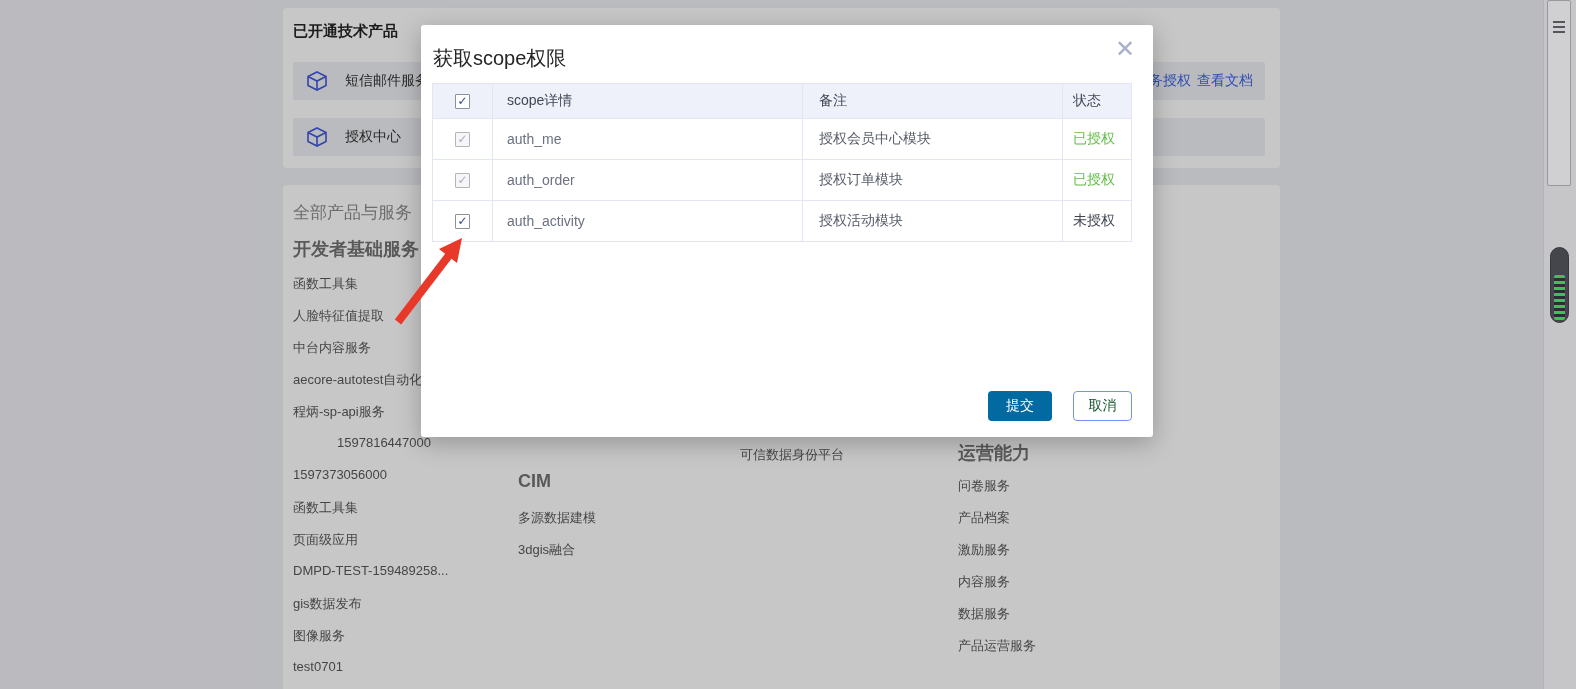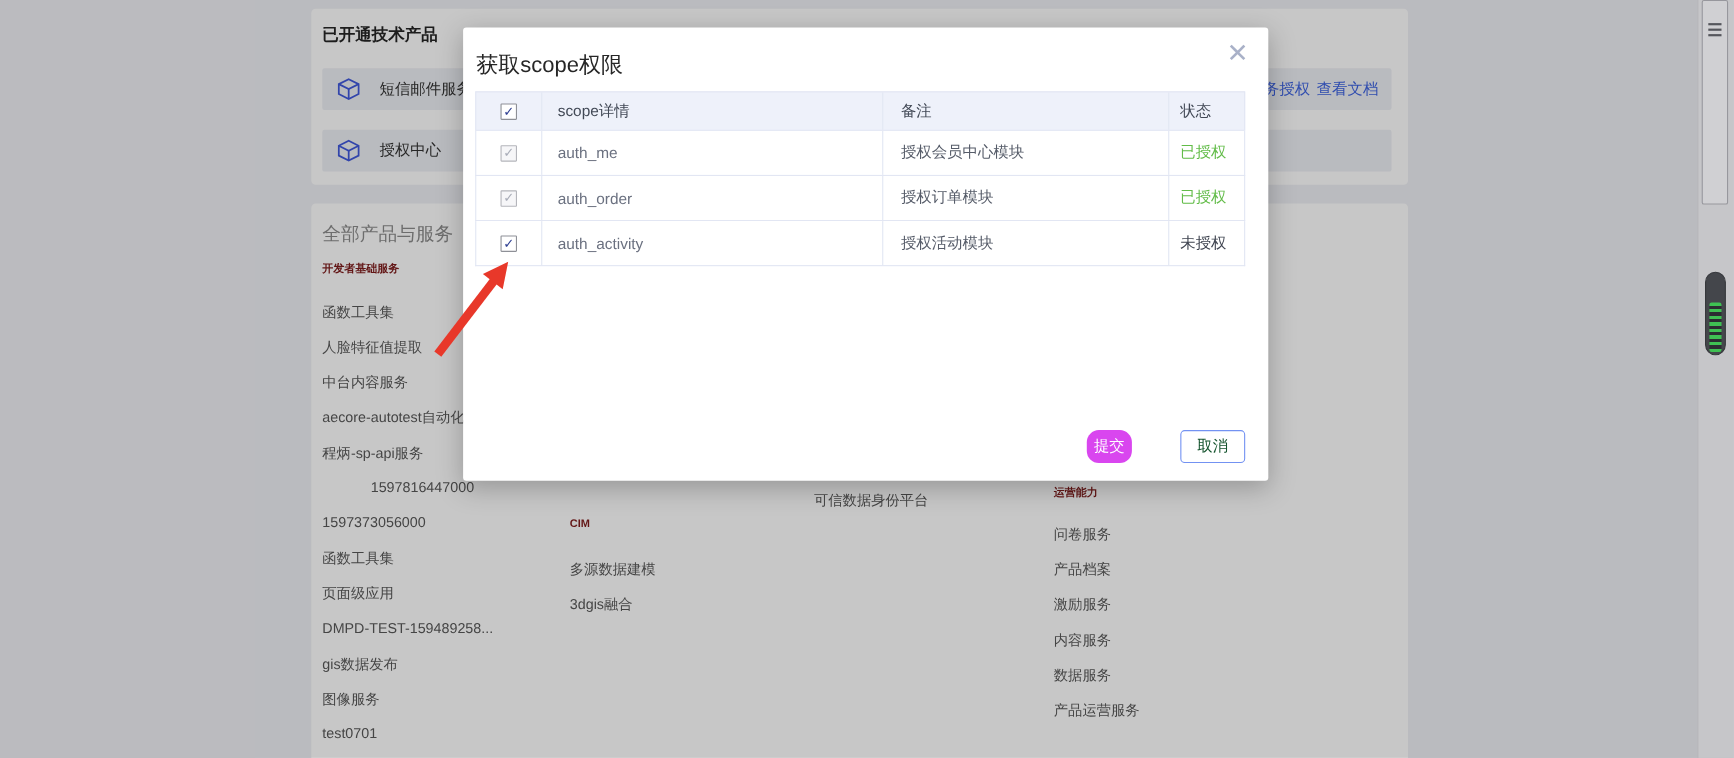--- a/index.html
+++ b/index.html
@@ -9,21 +9,21 @@
   
   .card { position:absolute; left:283px; width:997px; background:#ffffff; border-radius:4px; }
   #card-opened { top:8px; height:160px; }
   #card-catalog { top:185px; height:520px; }
   .card-title { position:absolute; left:10px; font-weight:bold; color:#262626; font-size:15px; }
   .prod-row { position:absolute; left:10px; width:972px; height:38px; background:#eef0f5; border-radius:2px; }
   .prod-icon { position:absolute; left:12px; top:7px; width:24px; height:24px; }
   .prod-label { position:absolute; left:52px; top:10px; font-size:14px; color:#333; }
   .prod-link { position:absolute; top:10px; font-size:14px; color:#3e63e0; cursor:pointer; }
   .catalog-title { position:absolute; left:10px; top:16px; font-size:17px; color:#8c8c8c; }
-  .col-header { position:absolute; font-size:10px; font-weight:bold; color:#7f1d1d; }
+  .col-header { position:absolute; font-size:18px; font-weight:bold; color:#737373; }
   .cat-item { position:absolute; font-size:13px; color:#595959; white-space:nowrap; }
 
   
   #mask { position:absolute; left:0; top:0; width:1576px; height:689px; background:rgba(0,0,0,0.22); }
 
   
   #scroll-strip { position:absolute; right:0; top:0; width:33px; height:689px; background:#c6c6c9; border-left:1px solid #b4b4b8; }
   #scroll-thumb { position:absolute; left:3px; top:0; width:24px; height:186px; background:#d0d0d3; border:1px solid #97979d; border-radius:2px; }
   .grip { position:absolute; left:5px; width:12px; height:2px; background:#55565c; }
   #capture-pill { position:absolute; left:6px; top:247px; width:19px; height:76px; background:#44464b; border-radius:10px; border:1px solid #36383c; overflow:hidden; }
@@ -48,21 +48,21 @@
   .cell-status { padding-left:10px; color:#3f4450; }
   .head .cell-scope, .head .cell-remark, .head .cell-status { color:#414855; }
   .status-granted { color:#62bc48; }
 
   .cb { width:15px; height:15px; background:#fff; border:1px solid #8e9097; border-radius:1px;
       display:flex; align-items:center; justify-content:center; font-size:12px; font-weight:bold; color:#2e3f92; cursor:pointer; }
   .cb.disabled { border-color:#b4b5bb; background:#f6f6f8; color:#a9adb8; cursor:default; }
 
   .btn { position:absolute; top:366px; height:30px; border-radius:4px; font-size:14px; display:flex;
       align-items:center; justify-content:center; cursor:pointer; }
-  #btn-submit { left:567px; width:41px; background:#d946ef; color:#fff;border-radius:11px; }
+  #btn-submit { left:567px; width:64px; background:#0369a1; color:#fff; }
   #btn-cancel { left:652px; width:59px; background:#fff; border:1px solid #7392f2; color:#14532d; }
 
   #arrow-svg { position:absolute; left:386px; top:230px; width:90px; height:100px; }
 </style>
 </head>
 <body>
 
 <div class="card" id="card-opened">
   <div class="card-title" style="top:14px;">已开通技术产品</div>
 

